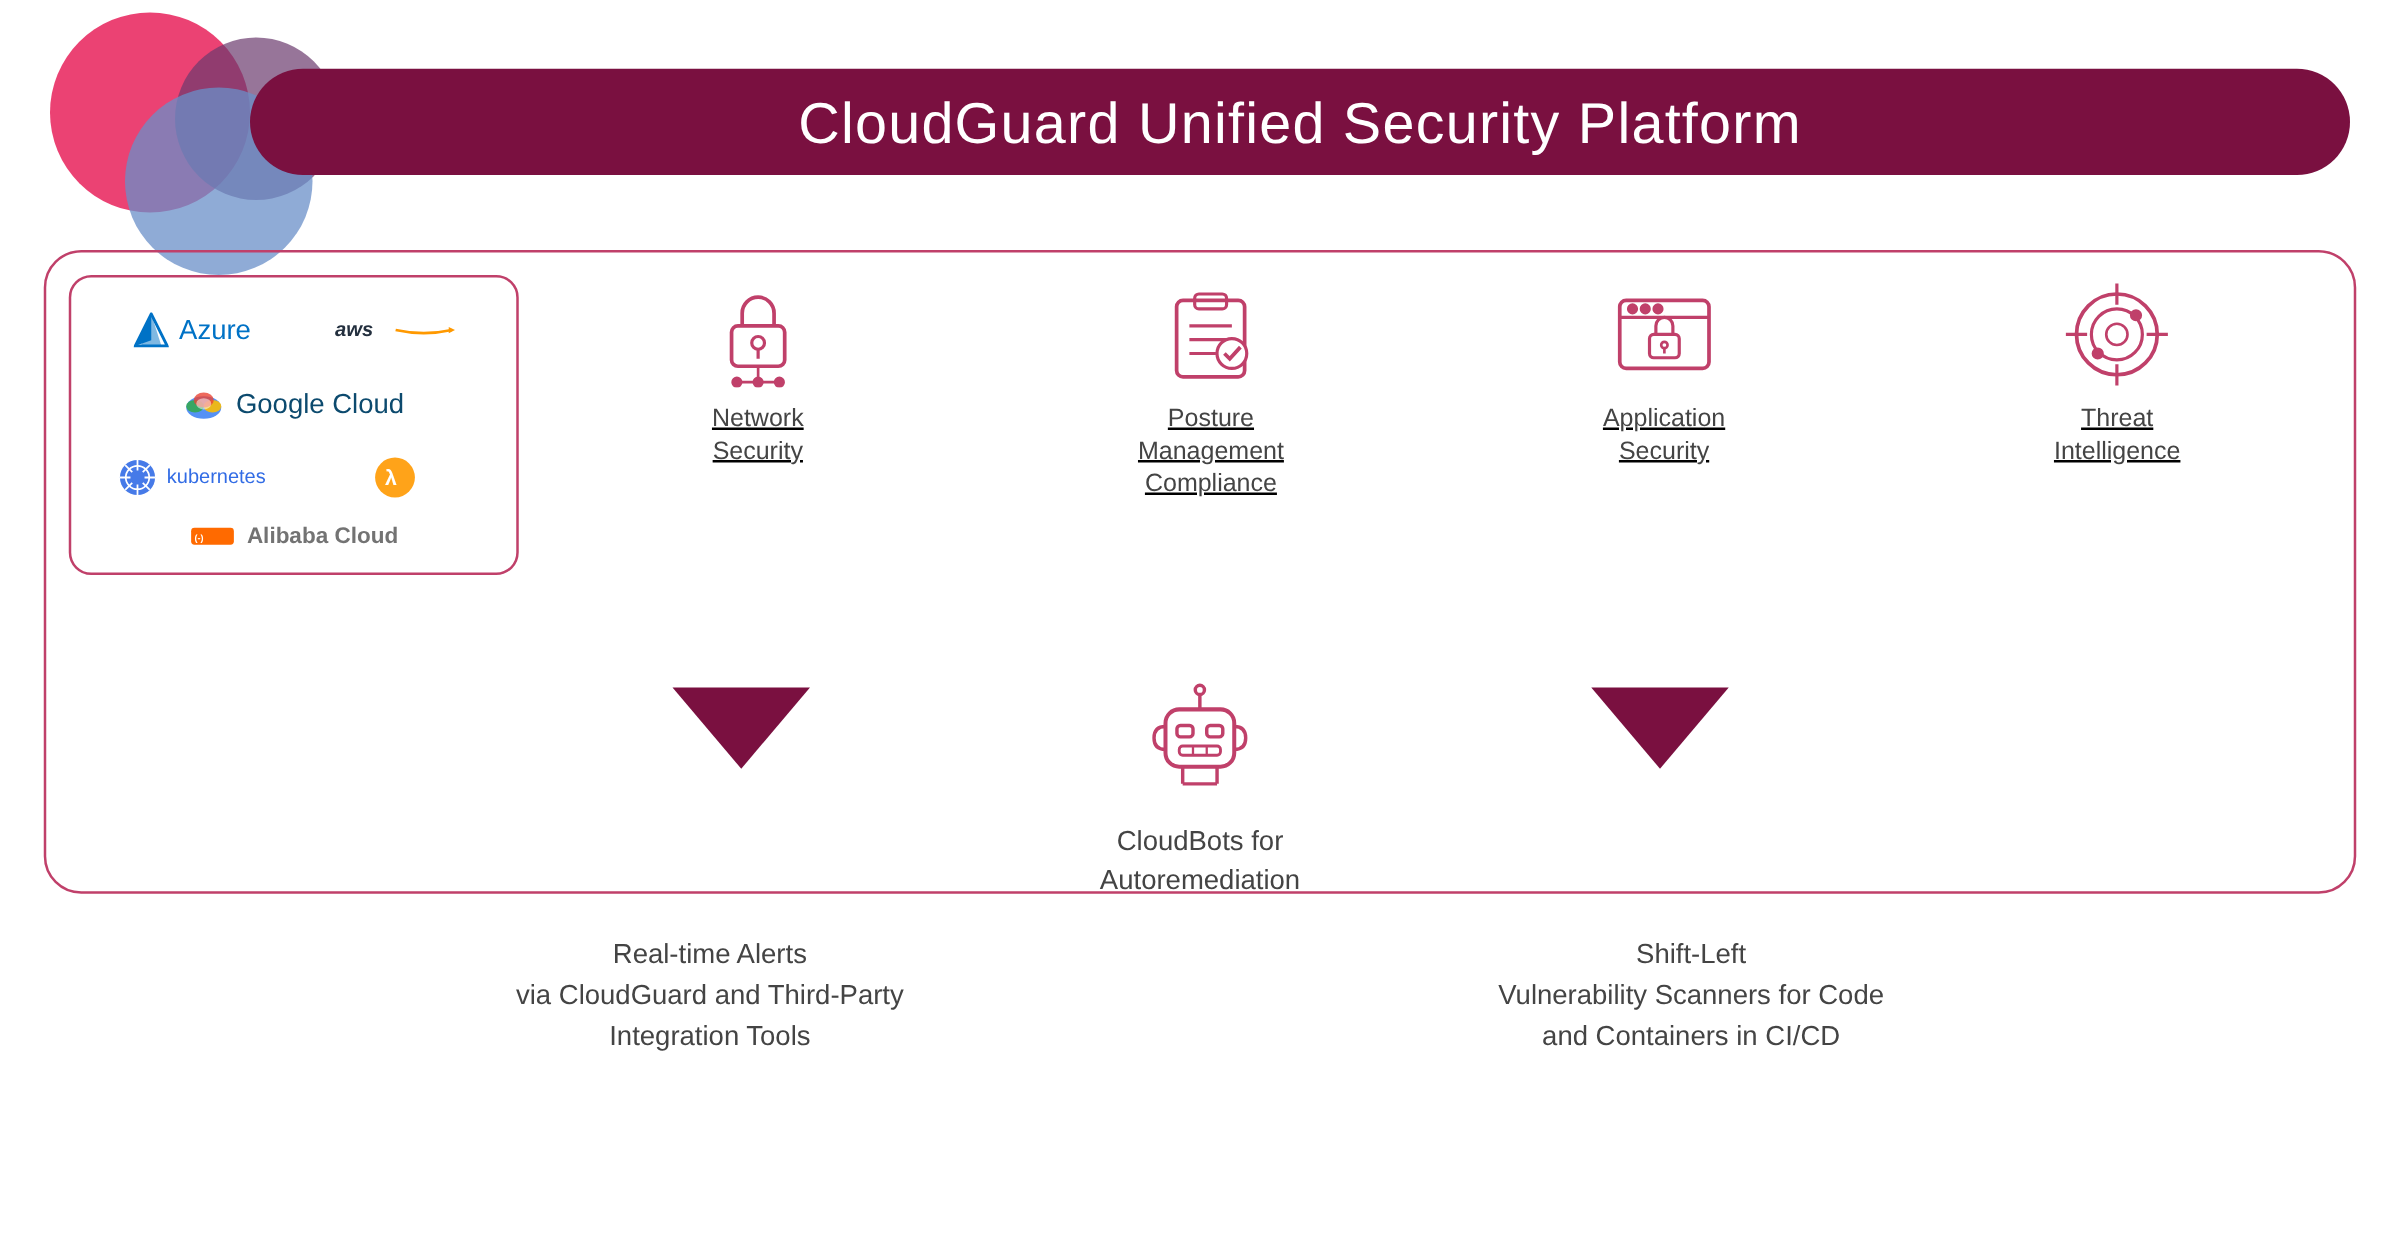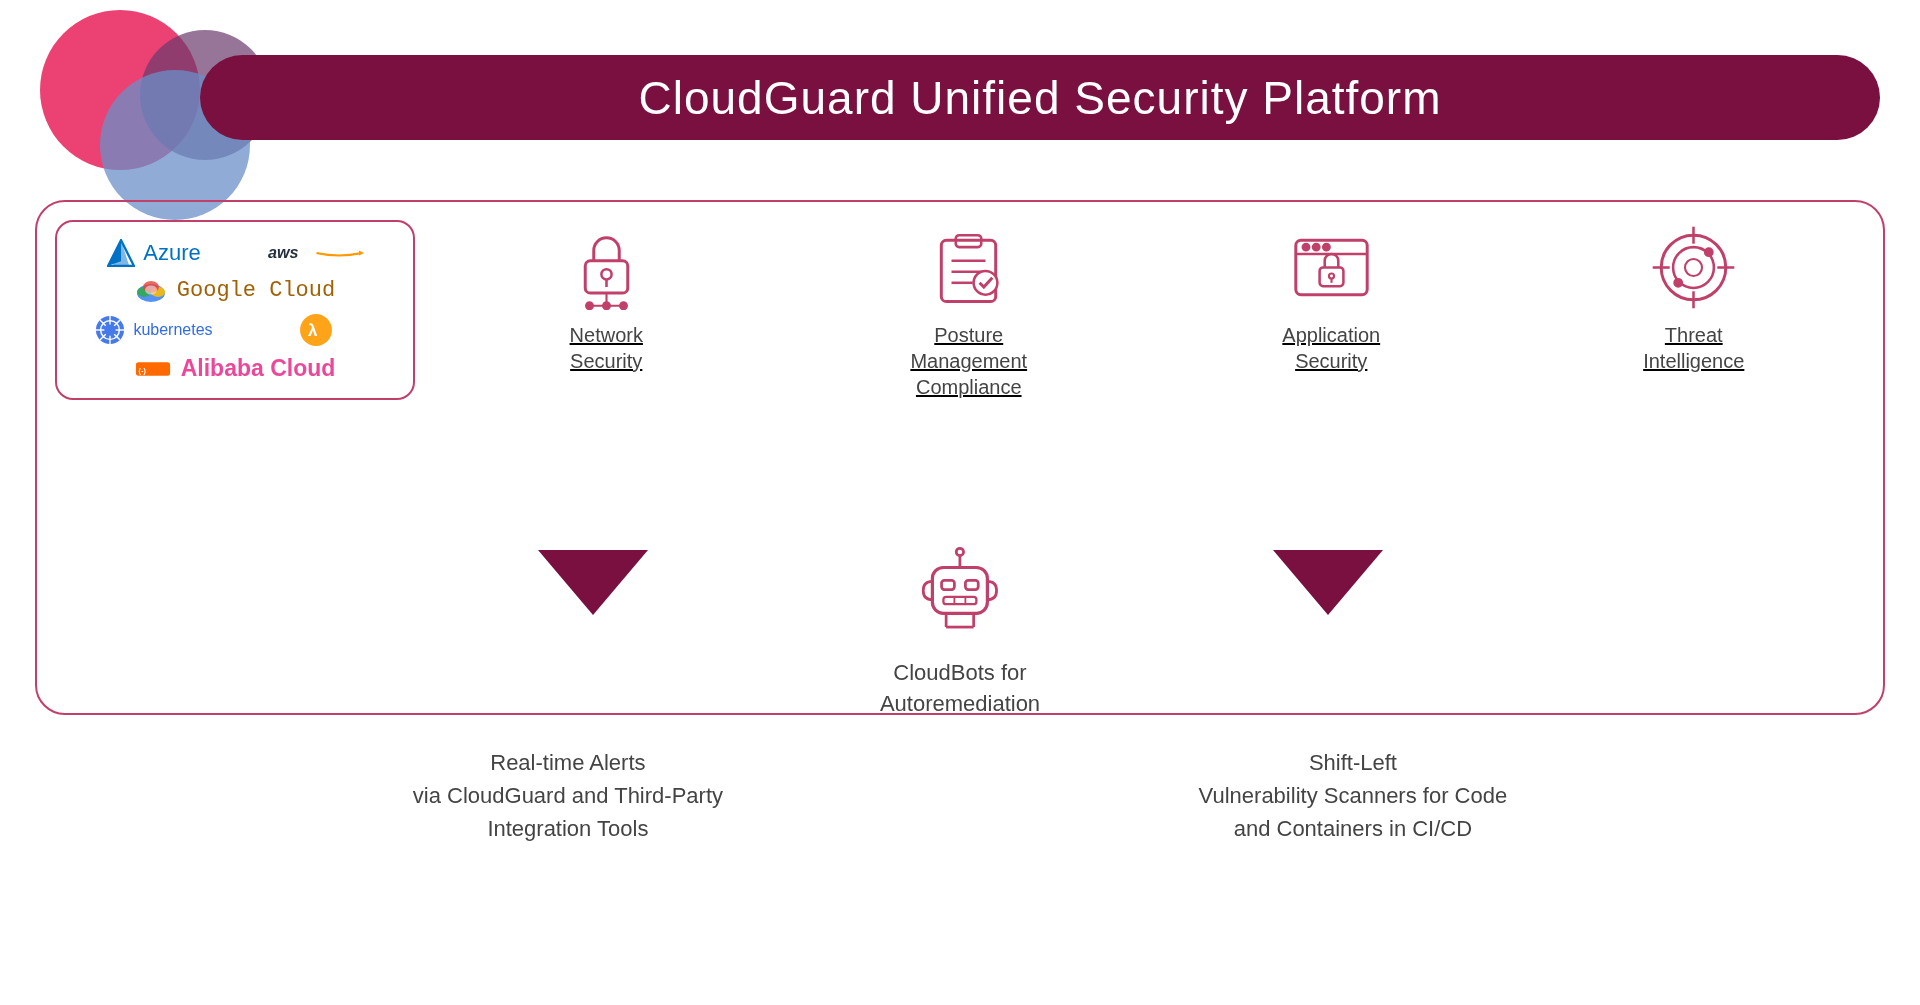--- a/index.html
+++ b/index.html
@@ -106,21 +106,21 @@
       border: 2px solid #c0406a;
       border-radius: 30px;
     }
 
     
     .cloud-providers {
       position: absolute;
       top: 50px;
       left: 30px;
       width: 360px;
-      height: 180px;
+      height: 240px;
       border: 2px solid #c0406a;
       border-radius: 18px;
       background: #fff;
       display: grid;
       grid-template-columns: 1fr 1fr;
       grid-template-rows: 1fr 1fr 1fr;
       align-items: center;
       justify-items: center;
       padding: 16px 20px;
       gap: 8px;
@@ -137,22 +137,21 @@
     }
 
     .provider-item.azure {
       color: #0072C6;
     }
     .provider-item.aws {
       color: #232F3E;
       font-style: italic;
     }
     .provider-item.google {
-      color: #a16207;
-      font-family: Liberation Mono, monospace;
+      color: #0c4a6e;
     }
     .provider-item.kubernetes {
       color: #326CE5;
       text-align: right;
     }
     .provider-item.lambda {
       color: #FF9900;
     }
     .provider-item.alibaba {
       color: #FF6A00;
@@ -319,21 +318,21 @@
           <circle cx="32" cy="32" r="30" fill="#FF9900" opacity="0.9"></circle>
           <text x="17" y="44" font-size="32" font-weight="bold" fill="#fff" font-family="Arial">λ</text>
         </svg>
       </div>
 
       <div class="provider-item alibaba" style="grid-column: 1 / span 2; justify-self: center; gap: 10px;">
         <svg width="36" height="26" viewBox="0 0 80 50">
           <rect x="2" y="10" width="76" height="30" rx="6" fill="#FF6A00"></rect>
           <text x="8" y="34" font-size="16" fill="#fff" font-weight="bold" font-family="Arial">(-)</text>
         </svg>
-        <span style="color:#ec4899; font-size:23px; font-weight:600;">Alibaba Cloud</span>
+        <span style="color:#737373; font-size:18px; font-weight:600;">Alibaba Cloud</span>
       </div>
     </div>
 
     <div class="modules-row">
 
       <div class="module-item">
         <svg class="icon-svg" viewBox="0 0 100 100" fill="none" stroke="#c0406a" stroke-width="3.5">
 
           <rect x="25" y="42" width="50" height="38" rx="6" stroke="#c0406a" stroke-width="3.5" fill="none"></rect>
 

